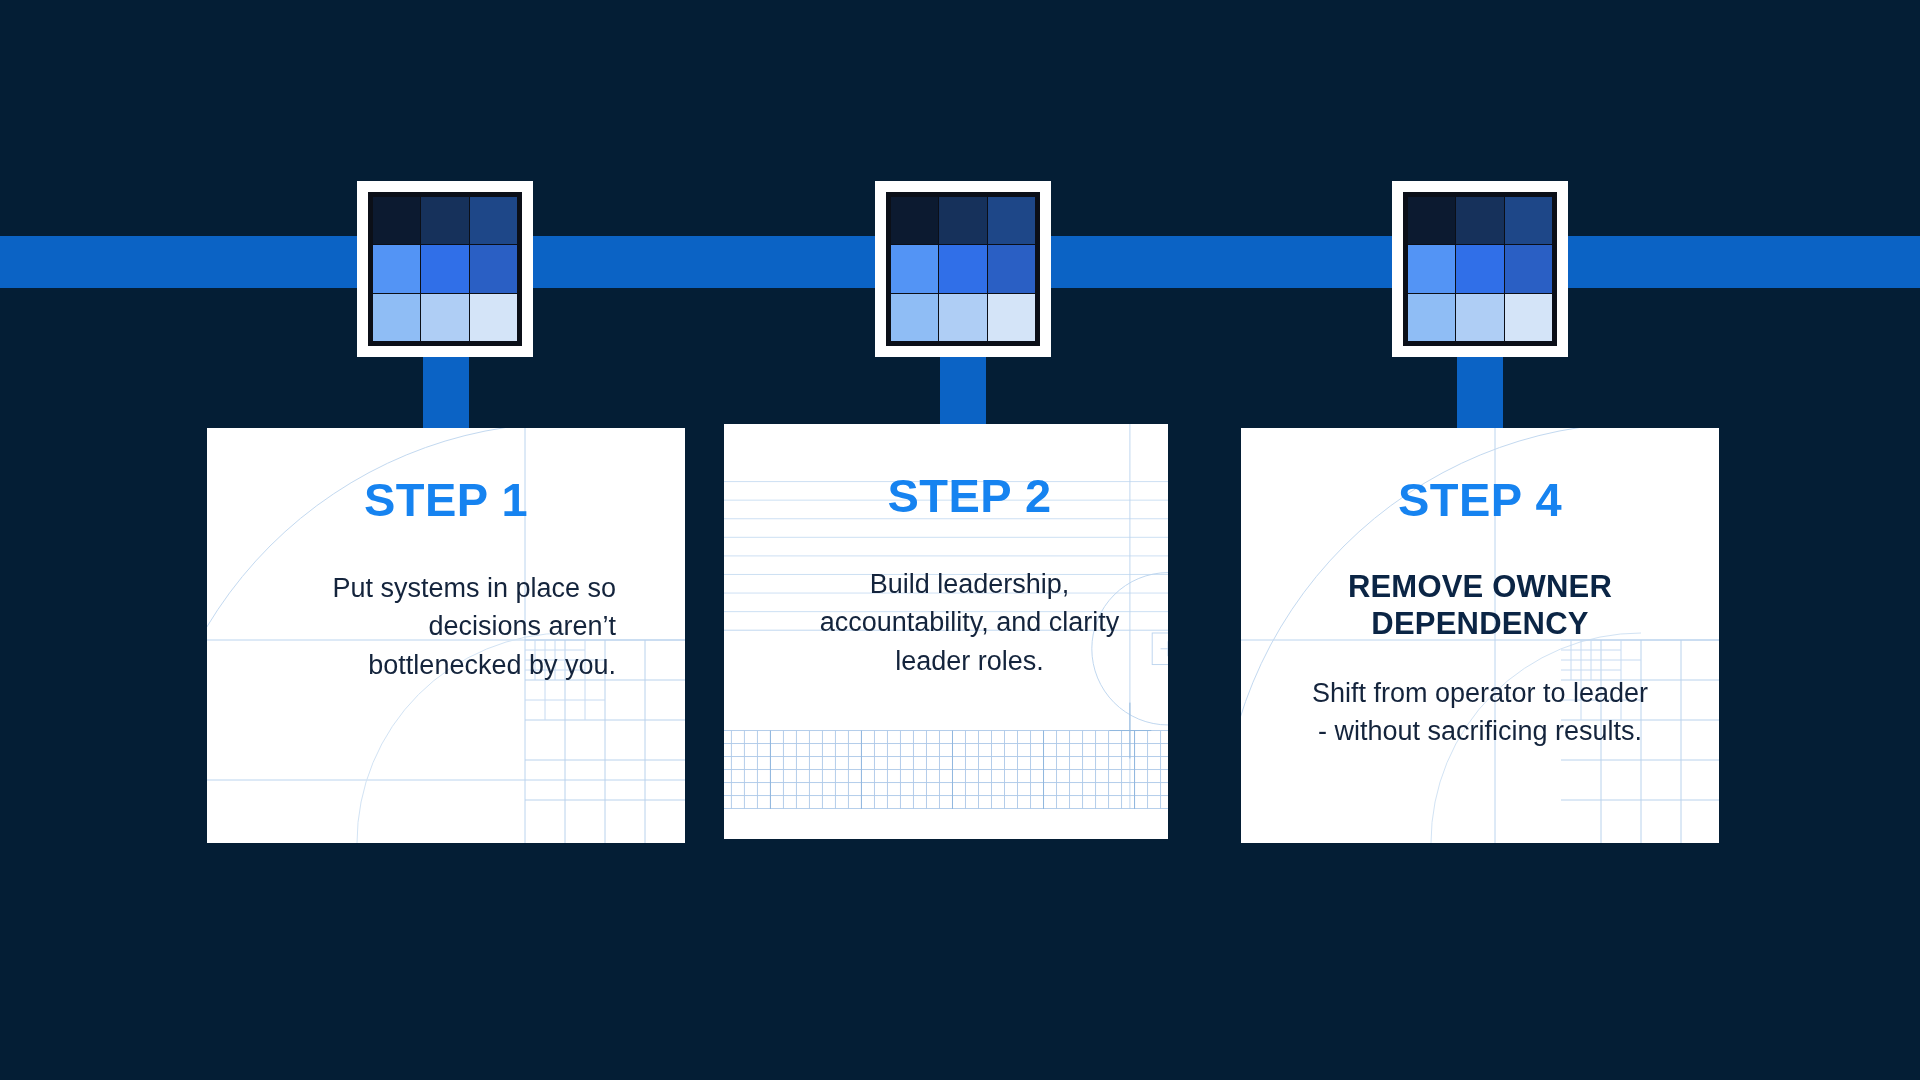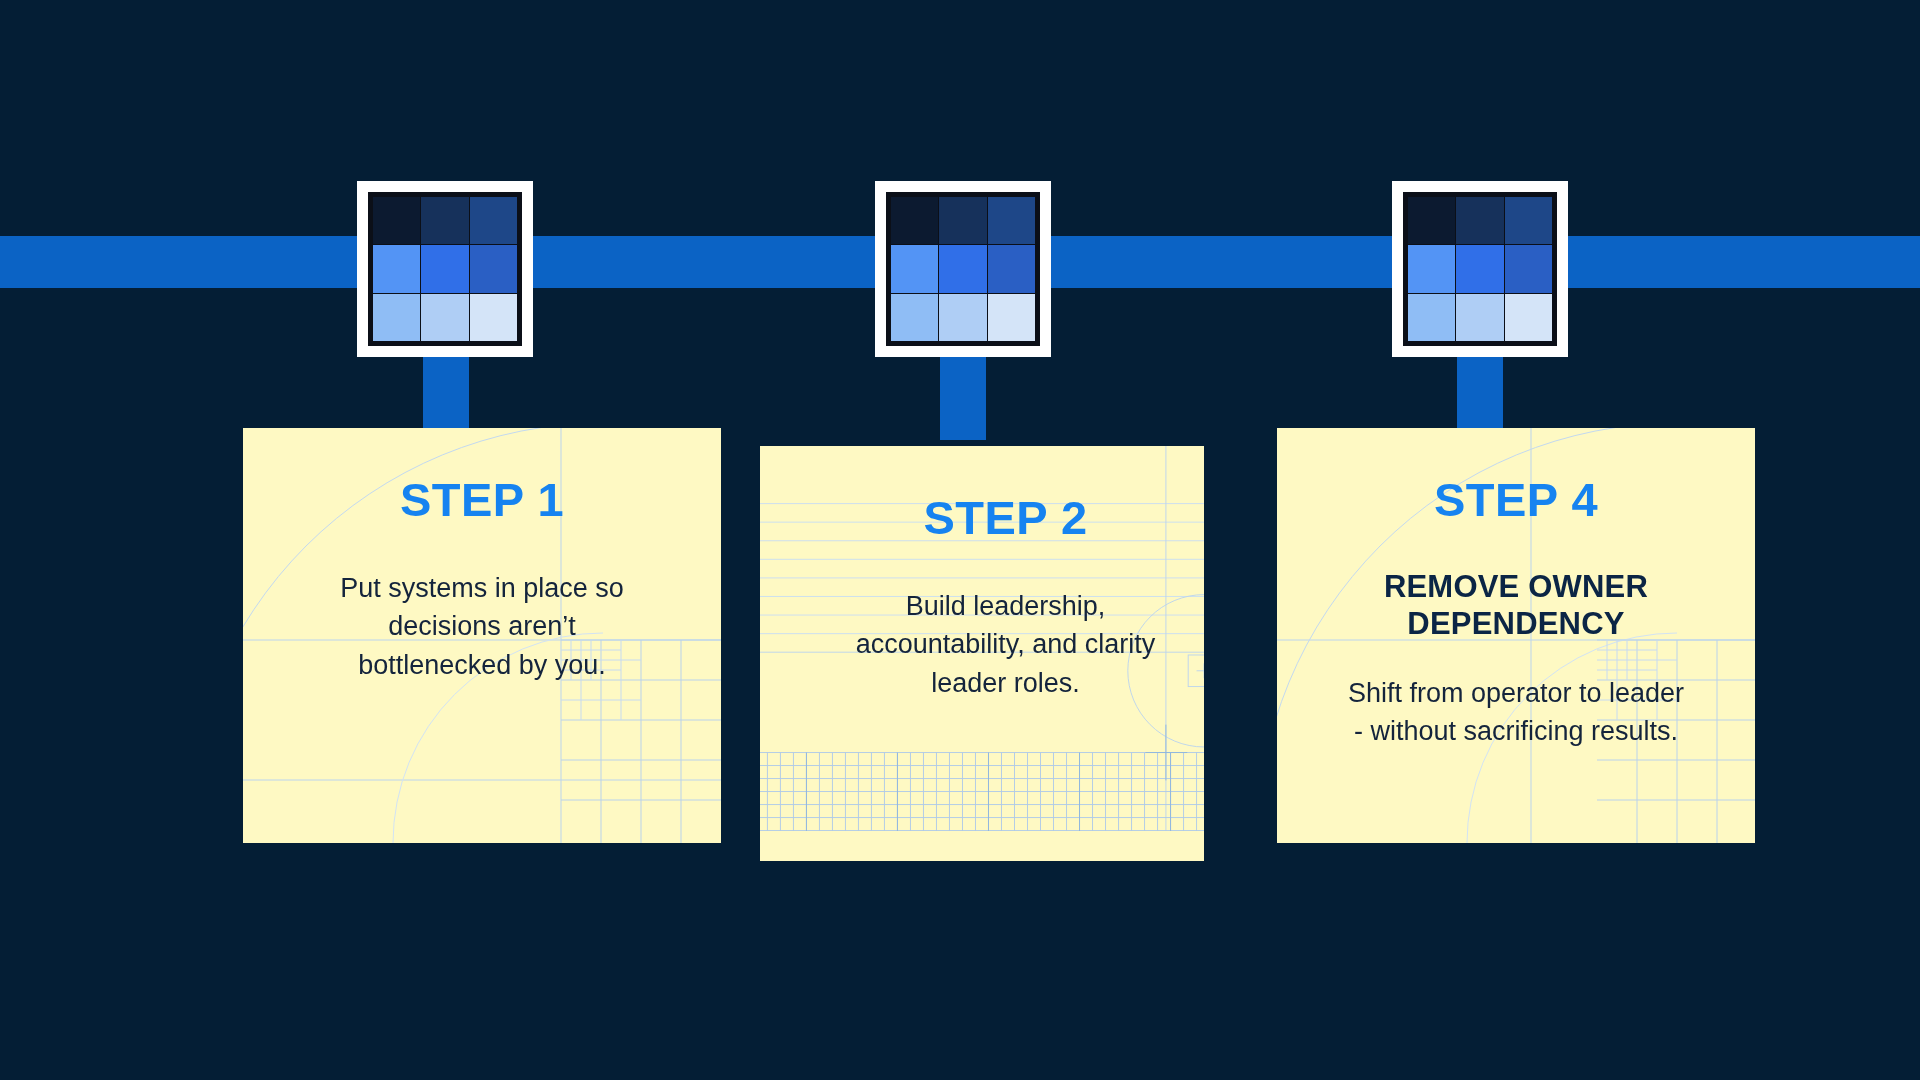--- a/index.html
+++ b/index.html
@@ -36,24 +36,23 @@
     grid-template-columns:1fr 1fr 1fr;
     grid-template-rows:1fr 1fr 1fr;
     background:#0b0f18;
     gap:1px;
   }
   .badge-inner i{display:block;}
 
   
   .card{
     position:absolute;
-    background:#fef9c3;
+    background:#ffffff;
     overflow:hidden;
     box-sizing:border-box;
-    margin-left:36px;
   }
   .card .bp{position:absolute;inset:0;pointer-events:none;}
   .card .content{
     position:relative;
     z-index:3;
     display:flex;
     flex-direction:column;
     align-items:center;
     justify-content:flex-start;
     height:100%;
@@ -135,41 +134,41 @@
         <line x1="338" y1="212" x2="338" y2="292"></line>
         <line x1="378" y1="212" x2="378" y2="292"></line>
         <line x1="328" y1="212" x2="328" y2="252"></line>
         <line x1="348" y1="212" x2="348" y2="252"></line>
         <line x1="318" y1="222" x2="378" y2="222"></line>
         <line x1="318" y1="242" x2="378" y2="242"></line>
       </g>
     </svg>
     <div class="content">
       <div class="step-label" style="color: rgb(22, 131, 240);">STEP 1</div>
-      <div class="card-body" style="color: rgb(20, 36, 60);">Put systems in place so decisions aren’t bottlenecked by you.</div>
+      <div class="card-body" style="color: rgb(20, 36, 60); text-align: right;">Put systems in place so decisions aren’t bottlenecked by you.</div>
     </div>
   </div>
 
   <div class="stem" style="left: 940px; top: 350px; height: 90px; background: rgb(11, 99, 197);"></div>
 
   <div class="badge" style="left: 875px; top: 181px; background: rgb(255, 255, 255);">
     <div class="badge-inner" style="border-color: rgb(11, 15, 24); background: rgb(11, 15, 24);">
       <i style="background: rgb(12, 26, 48);"></i>
       <i style="background: rgb(22, 49, 91);"></i>
       <i style="background: rgb(30, 71, 136);"></i>
       <i style="background: rgb(83, 148, 245);"></i>
       <i style="background: rgb(48, 111, 232);"></i>
       <i style="background: rgb(42, 95, 196);"></i>
       <i style="background: rgb(143, 189, 245);"></i>
       <i style="background: rgb(175, 206, 245);"></i>
       <i style="background: rgb(212, 228, 248);"></i>
     </div>
   </div>
 
-  <div class="card" style="left:724px;top:446px;width:444px;height:415px;padding-left:47px;">
+  <div class="card" style="left:724px;top:424px;width:444px;height:415px;padding-left:47px;">
     <svg class="bp" viewBox="0 0 478 415" preserveAspectRatio="none">
       <g stroke="#C9DDF2" stroke-width="1" fill="none">
         <line x1="0" y1="62" x2="478" y2="62"></line>
         <line x1="0" y1="82" x2="478" y2="82"></line>
         <line x1="0" y1="102" x2="478" y2="102"></line>
         <line x1="0" y1="122" x2="478" y2="122"></line>
         <line x1="0" y1="142" x2="478" y2="142"></line>
         <line x1="0" y1="162" x2="478" y2="162"></line>
         <line x1="0" y1="182" x2="478" y2="182"></line>
         <line x1="0" y1="202" x2="478" y2="202"></line>

